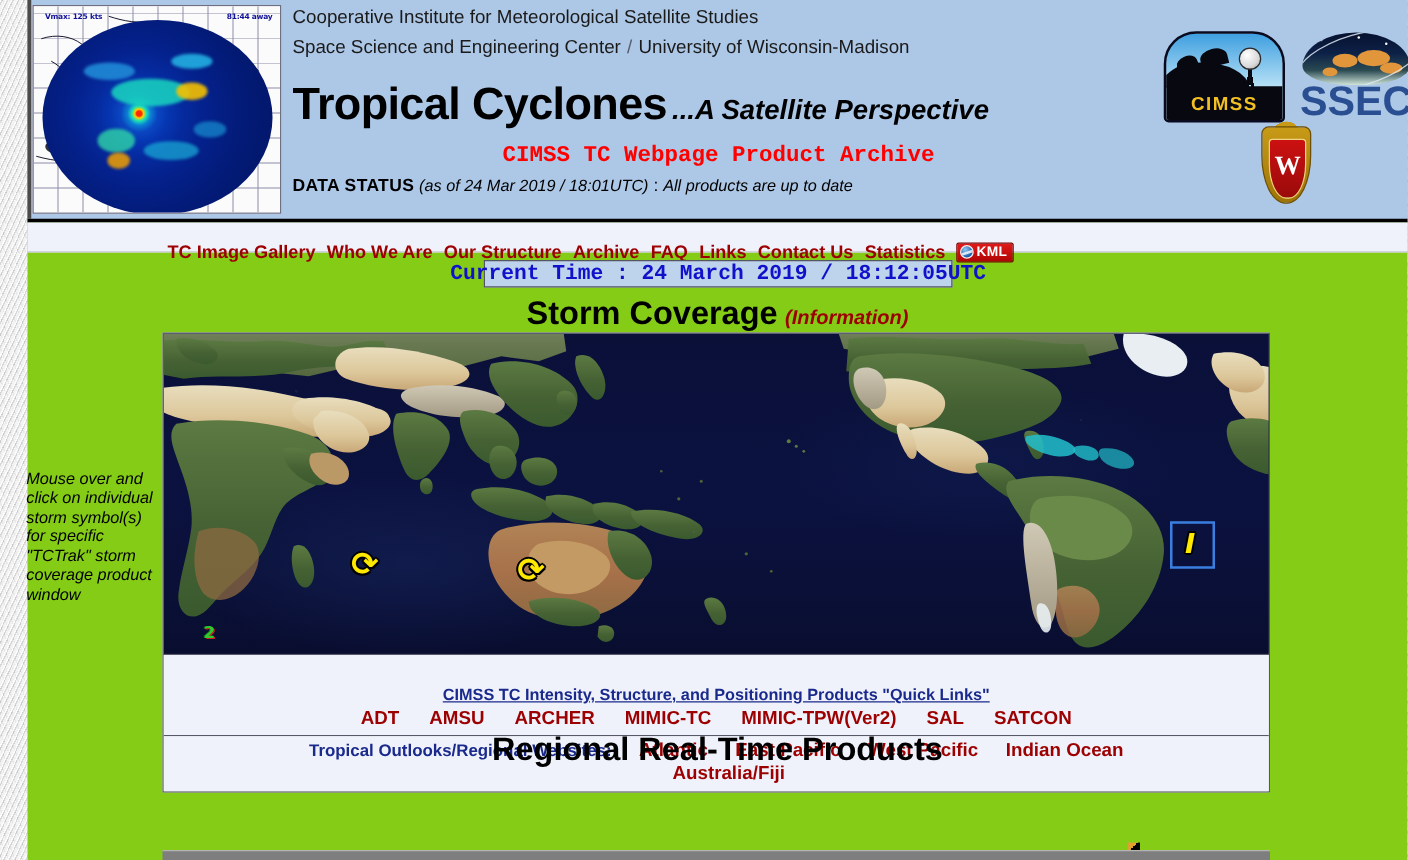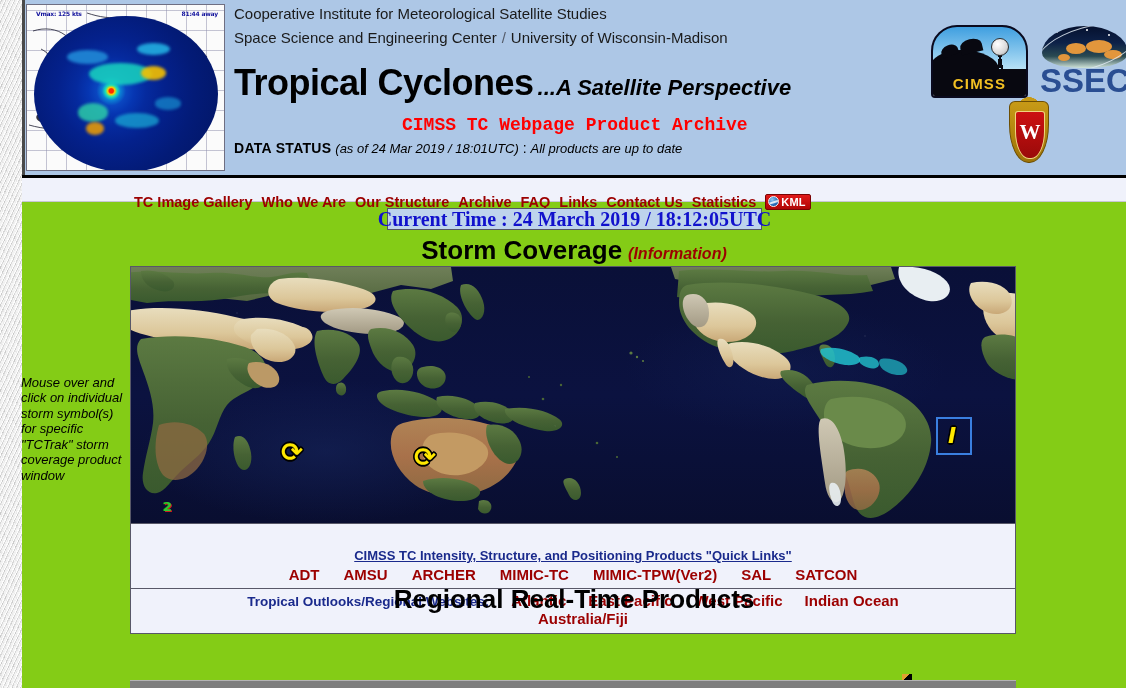--- a/index.html
+++ b/index.html
@@ -348,22 +348,22 @@
   .curtime-box {
     position: absolute;
     left: 365px; top: 6px;
     width: 375px; height: 22px;
     background: #bed4ec;
     border: 1px solid #555566;
     box-sizing: border-box;
     display: flex; align-items: center; justify-content: center;
   }
   .curtime-txt {
-    font-family: Liberation Serif, serif;
-    font-size: 20px; font-weight: bold;
+    font-family: Liberation Mono, monospace;
+    font-size: 17px; font-weight: bold;
     color: #1111cc; white-space: nowrap;
   }
 
   .section-title {
     position: absolute;
     left: 0; top: 33px; width: 1104px;
     text-align: center;
     white-space: nowrap;
   }
   .section-title .st-main {

